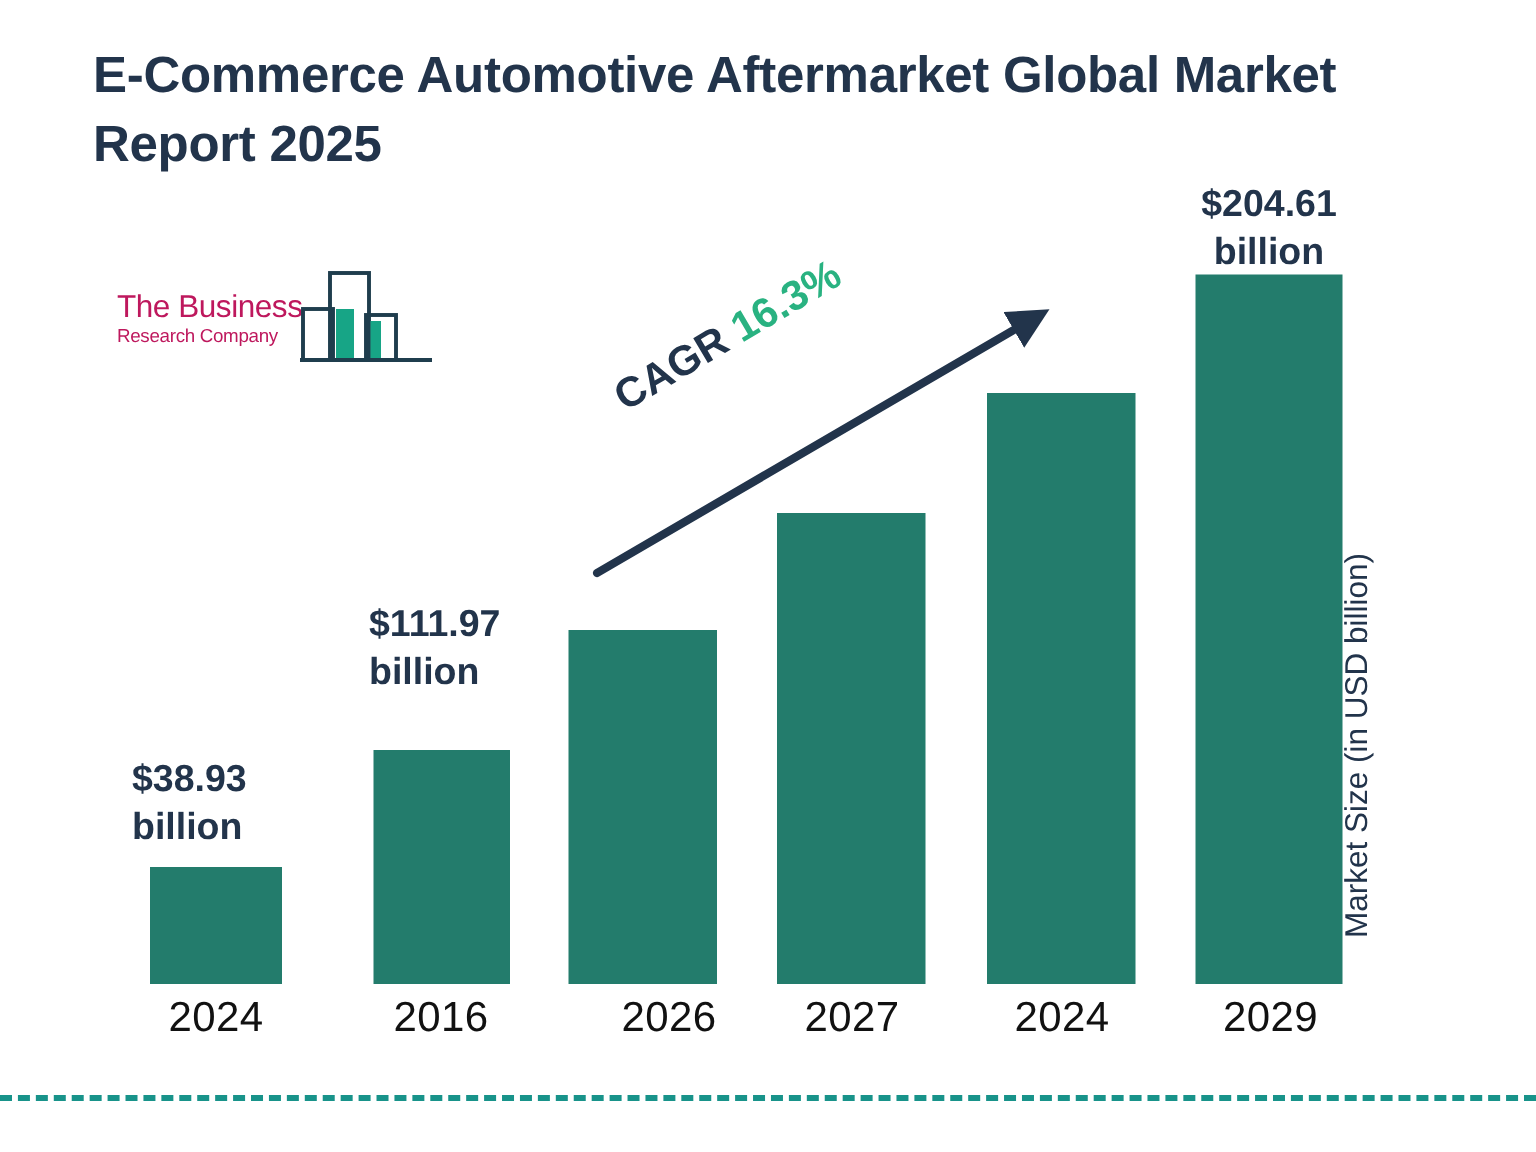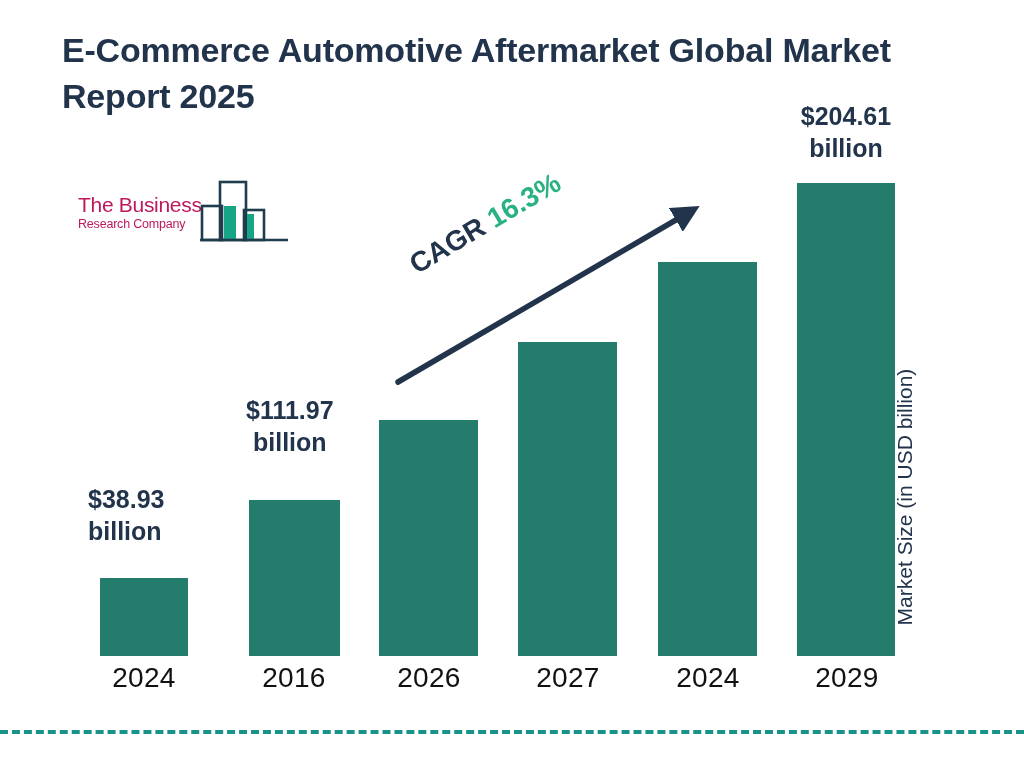--- a/index.html
+++ b/index.html
@@ -83,23 +83,24 @@
   }
 
   
   .callout {
     position: absolute;
     font-size: 25px;
     font-weight: bold;
     color: #22344b;
     line-height: 1.28;
     white-space: nowrap;
+    margin-top: 20px;
   }
   .callout.c1 { left: 88px;  top: 483px; text-align: left; }
-  .callout.c2 { left: 246px; top: 394px; text-align: center; }
+  .callout.c2 { left: 246px; top: 380px; text-align: left; }
   .callout.c3 { left: 786px; top: 100px; text-align: center; width: 120px; }
 
   
   .cagr {
     position: absolute;
     left: 404px;
     top: 253px;
     font-size: 28px;
     font-weight: bold;
     white-space: nowrap;
@@ -177,21 +178,21 @@
 
   <div class="bar" style="left:100px;  top:578px; width:88px; height:78px;"></div>
   <div class="bar" style="left:249px;  top:500px; width:91px; height:156px;"></div>
   <div class="bar" style="left:379px;  top:420px; width:99px; height:236px;"></div>
   <div class="bar" style="left:518px;  top:342px; width:99px; height:314px;"></div>
   <div class="bar" style="left:658px;  top:262px; width:99px; height:394px;"></div>
   <div class="bar" style="left:797px;  top:183px; width:98px; height:473px;"></div>
 
   <div class="xtick" style="left:96px;  width:96px;">2024</div>
   <div class="xtick" style="left:246px; width:96px;">2016</div>
-  <div class="xtick" style="left:381px; width:96px;">2026</div>
+  <div class="xtick" style="left:398px; width:96px;">2026</div>
   <div class="xtick" style="left:520px; width:96px;">2027</div>
   <div class="xtick" style="left:660px; width:96px;">2024</div>
   <div class="xtick" style="left:799px; width:96px;">2029</div>
 
   <div class="callout c1">
     <div>$38.93</div>
     <div>billion</div>
   </div>
   <div class="callout c2">
     <div>$111.97</div>

